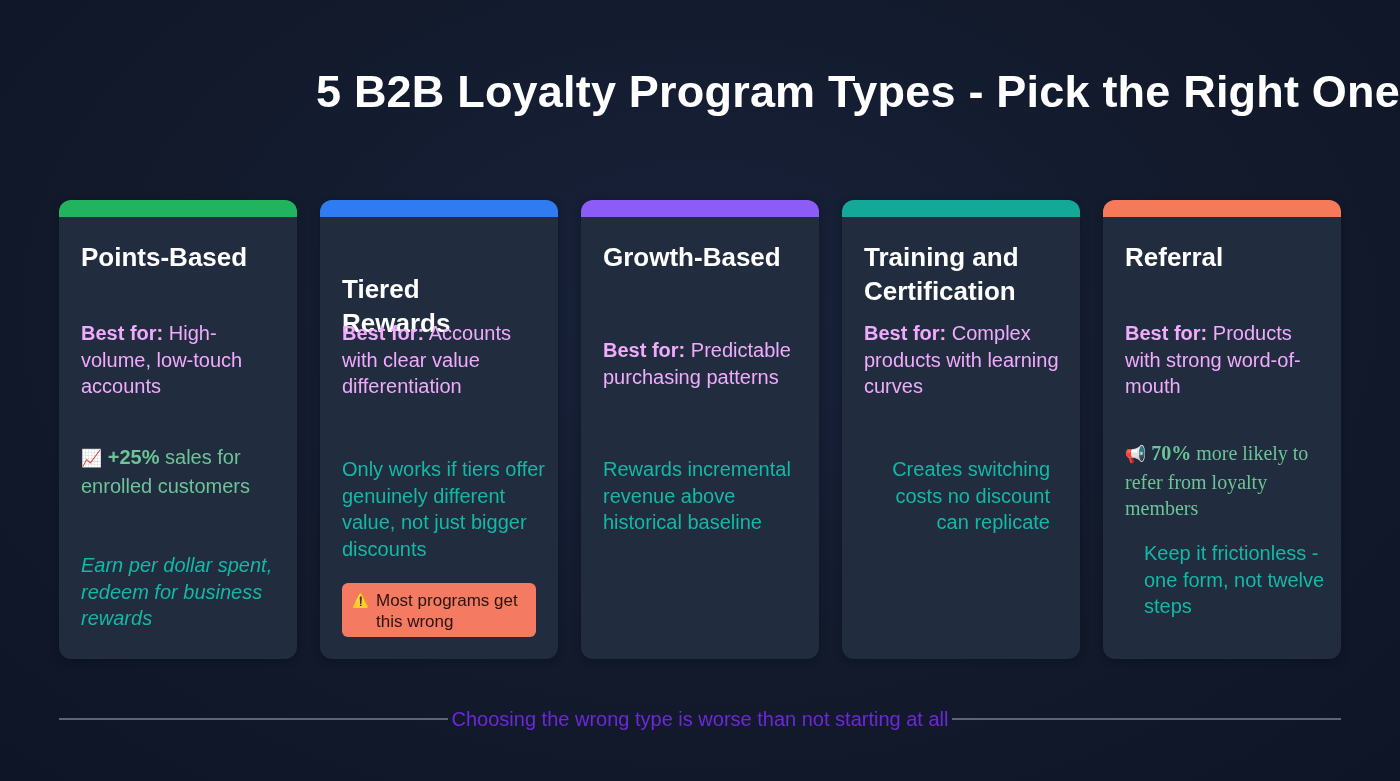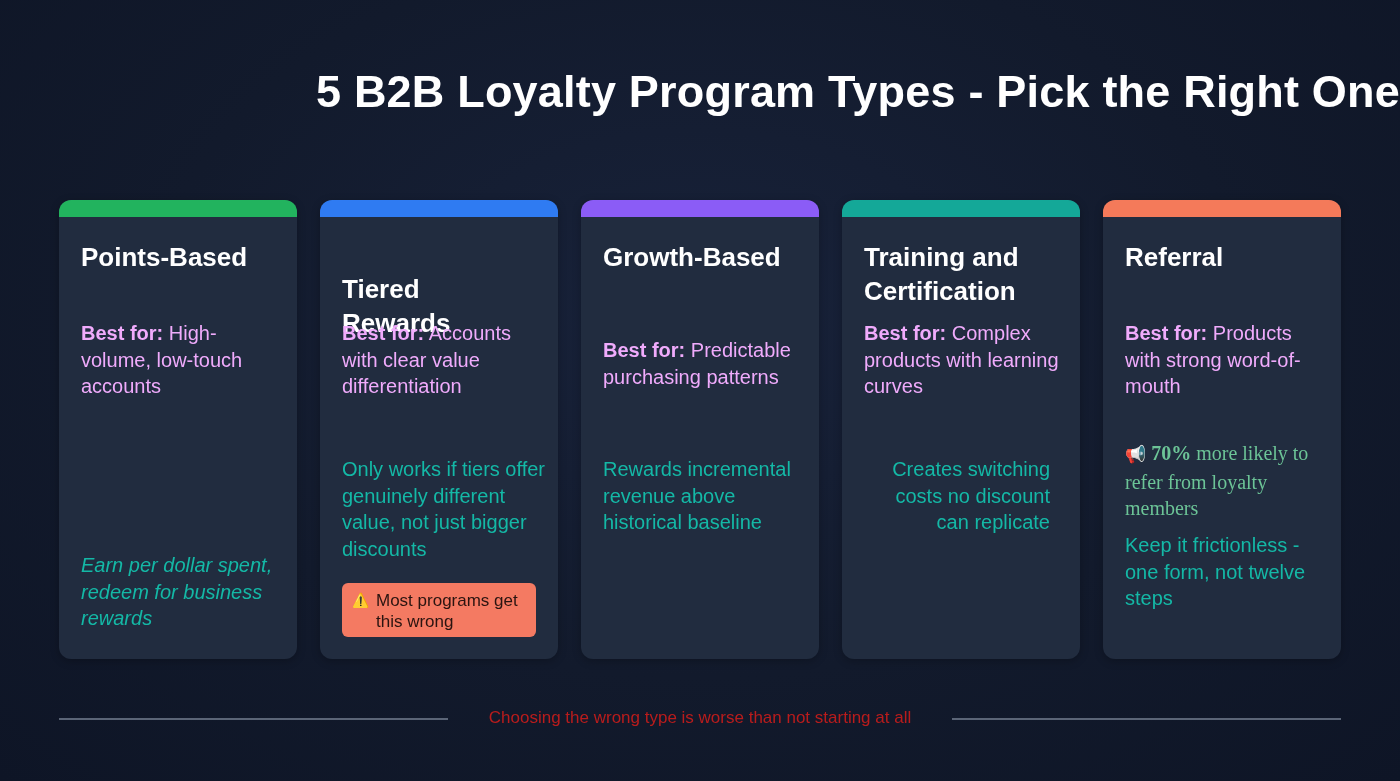--- a/index.html
+++ b/index.html
@@ -44,34 +44,35 @@
     background:#f47a62; border-radius:6px; box-sizing:border-box;
     padding:7px 8px 0 10px; font-size:17px; line-height:21px; color:#2a1410;
     display:flex;
   }
   .warn .ico { width:24px; flex:0 0 24px; }
   .footer-line {
     position:absolute; top:718px; height:2px; background:#5b6577;
   }
   .footer-text {
     position:absolute; top:708px; left:0; right:0; text-align:center;
-    color:#b91c1c; font-size:17px;
+    color:#6d28d9; font-size:20px;
   }
 </style>
 </head>
 <body>
 
 <div class="title">5 B2B Loyalty Program Types - Pick the Right One</div>
 
 <div class="cards">
 
   <div class="card" style="left:0px;">
     <div class="bar" style="background:#22b35e;"></div>
     <div class="name">Points-Based</div>
     <div class="best"><b>Best for:</b><span> High-volume, low-touch accounts</span></div>
+    <div class="stat" style="top:244px;"><span style="font-size:17px;">📈</span> <b>+25%</b><span> sales for enrolled customers</span></div>
     <div class="desc" style="top:352px;font-style:italic;">Earn per dollar spent, redeem for business rewards</div>
   </div>
 
   <div class="card" style="left:261px;">
     <div class="bar" style="background:#2f7bf2;"></div>
     <div class="name" style="right:60px;margin-top:32px;">Tiered Rewards</div>
     <div class="best"><b>Best for:</b><span> Accounts with clear value differentiation</span></div>
     <div class="desc" style="top:256px; right:8px;">Only works if tiers offer genuinely different value, not just bigger discounts</div>
     <div class="warn">
       <span class="ico" style="font-size:14px;">⚠️</span>
@@ -91,19 +92,19 @@
     <div class="name">Training and Certification</div>
     <div class="best"><b>Best for:</b><span> Complex products with learning curves</span></div>
     <div class="desc" style="top:256px; right:30px;text-align:right;">Creates switching costs no discount can replicate</div>
   </div>
 
   <div class="card" style="left:1044px;">
     <div class="bar" style="background:#f47a5a;"></div>
     <div class="name">Referral</div>
     <div class="best"><b>Best for:</b><span> Products with strong word-of-mouth</span></div>
     <div class="stat" style="top:240px;font-family:Liberation Serif, serif;"><span style="font-size:17px;">📢</span> <b>70%</b><span> more likely to refer from loyalty members</span></div>
-    <div class="desc" style="top:332px;">Keep it frictionless - one form, not twelve steps</div>
+    <div class="desc" style="top:340px;margin-left:19px;">Keep it frictionless - one form, not twelve steps</div>
   </div>
 </div>
 
 <div class="footer-line" style="left:59px; width:389px;"></div>
 <div class="footer-text">Choosing the wrong type is worse than not starting at all</div>
 <div class="footer-line" style="left:952px; width:389px;"></div>
 
 </body></html>

